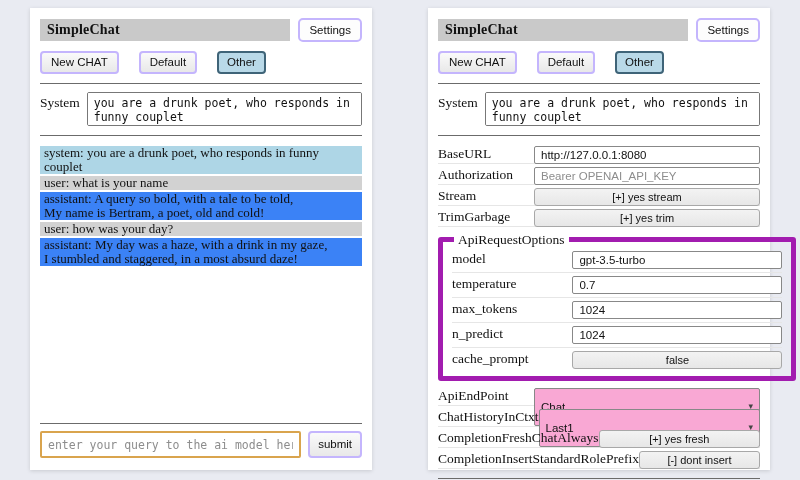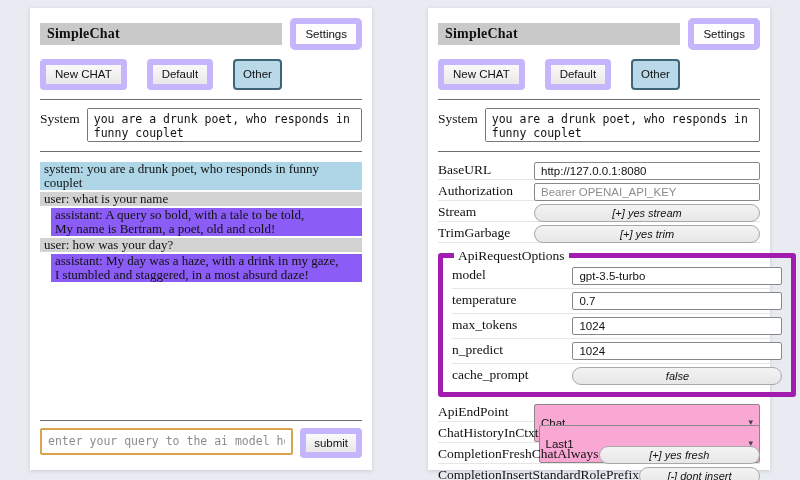--- a/index.html
+++ b/index.html
@@ -19,42 +19,42 @@
     padding: 10px 10px 12px 10px;
     display: flex; flex-direction: column;
   }
   
   .hdr { display: flex; align-items: center; gap: 8px; }
   .titlebar { flex: 1; background: #c9c9c9; font-weight: bold; font-size: 14px; padding: 3px 7px; letter-spacing: .2px; }
   .btn {
     font-family: "Liberation Sans", sans-serif;
     font-size: 11.5px; color: #111;
     background: linear-gradient(#fafafa, #e8e8e8);
-    border: 6px solid #c4b5fd; border-radius: 4px;
+    border: 2px solid #c4b5fd; border-radius: 4px;
     padding: 2px 9px; cursor: pointer; line-height: 1.25;
   }
   .settings-btn { background: #fdfdfd; border-radius: 5px; padding: 3px 9px; }
   .sessions { display: flex; gap: 20px; margin-top: 9px; }
   .session-selected { background: #b9d9e8; border: 2px solid #3f6478; padding: 1px 8px; }
   hr.divider { border: none; border-top: 1px solid #6b6b6b; margin: 9px 0 7px 0; width: 100%; }
   
   .sysrow { display: flex; margin-top: 1px; }
   .syslabel { font-size: 13.5px; padding-top: 3px; }
   .systext {
     flex: 1; margin-left: 7px; height: 34px;
     border: 1px solid #777; border-radius: 2px;
     font-family: "DejaVu Sans Mono", monospace; font-size: 11.5px;
     padding: 3px 6px; resize: none; color: #111; outline: none;
   }
   
   .chat { margin-top: 3px; }
   .msg { font-size: 13px; line-height: 14px; padding: 0 4px; margin-bottom: 2px; white-space: pre-line; }
   .msg-system { background: #aed6e6; }
   .msg-user { background: #d2d2d2; }
-  .msg-assistant { background: #8b5cf6; margin-left: 11px; }
+  .msg-assistant { background: #3b82f6; }
   
   .bottom { margin-top: auto; }
   .qrow { display: flex; gap: 7px; align-items: stretch; }
   .qinput {
     flex: 1; font-family: "DejaVu Sans Mono", monospace; font-size: 11.5px;
     padding: 5px 6px; border: 2px solid #d9a44e; border-radius: 2px;
     color: #222; outline: none; height: 27px;
   }
   .qinput.plain { border: 1px solid #555; }
   .qinput::placeholder, .sinput::placeholder { color: #8d8d8d; }
@@ -63,21 +63,21 @@
   .srow { display: flex; justify-content: space-between; align-items: flex-start; border-bottom: 1px solid #e6e6e6; padding: 3px 0; min-height: 21px; }
   .slabel { font-size: 13.5px; }
   .sctrl { width: 226px; display: flex; }
   .sinput {
     width: 100%; font-family: "Liberation Sans", sans-serif; font-size: 11.5px;
     border: 1px solid #888; border-radius: 2px; padding: 1px 6px; height: 18px; color: #111; outline: none;
   }
   .sbtn {
     width: 100%; font-family: "Liberation Sans", sans-serif; font-size: 11px;
     background: linear-gradient(#f3f3f3, #e7e7e7);
-    border: 1px solid #a8a8a8; border-radius: 9px; padding: 2px 0; height: 18px; cursor: pointer; color: #111; font-style: italic;
+    border: 1px solid #a8a8a8; border-radius: 3px; padding: 2px 0; height: 18px; cursor: pointer; color: #111;
   }
   .sselect {
     width: 100%; display: flex; justify-content: space-between; align-items: center;
     border: 1px solid #888; border-radius: 2px; background: #f9a8d4;
     font-family: "Liberation Sans", sans-serif; font-size: 11.5px;
     padding: 18px 6px; height: 18px; cursor: pointer;
   }
   .chev { font-size: 9px; color: #444; line-height: 1; }
   fieldset.aro { border: 5px solid #a21caf; border-radius: 3px; margin: 5px 0 4px 0; padding: 0px 9px 4px 9px; }
   fieldset.aro legend { font-size: 13.5px; padding: 0 4px; margin-left: 2px; }

